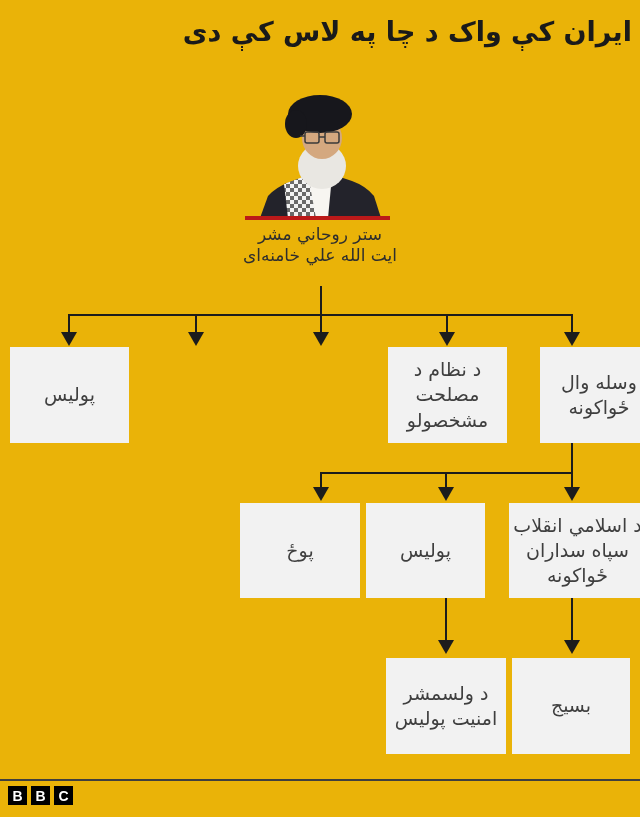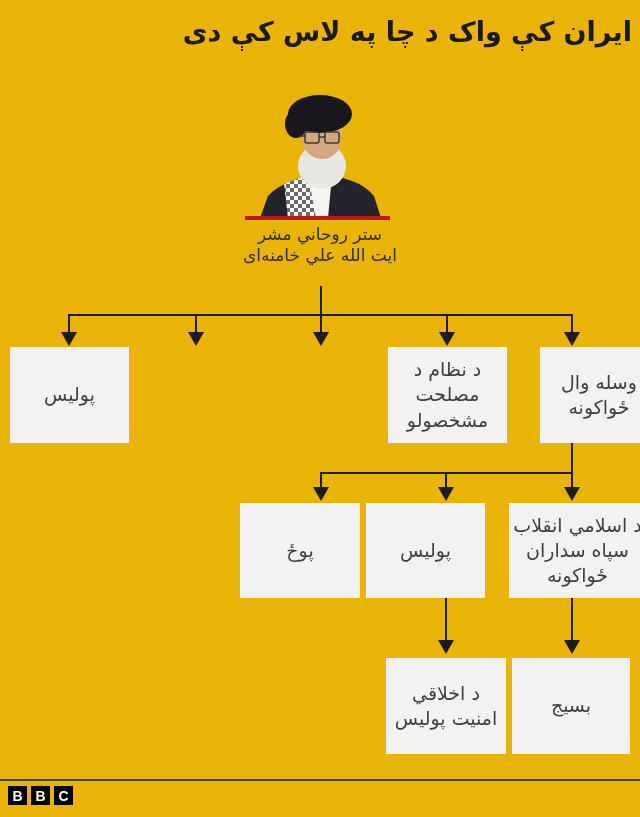--- a/index.html
+++ b/index.html
@@ -111,21 +111,21 @@
 مشخصولو</div>
   <div class="node row1" style="left:540px;width:118px;">وسله وال
 ځواکونه</div>
 
   <div class="node row2" style="left:240px;width:120px;">پوځ</div>
   <div class="node row2" style="left:366px;width:119px;">پولیس</div>
   <div class="node row2" style="left:509px;width:137px;">د اسلامي انقلاب
 سپاه سداران
 ځواکونه</div>
 
-  <div class="node row3" style="left:386px;width:120px;">د اخلاقي
+  <div class="node row3" style="left:386px;width:120px;">د ولسمشر
 امنیت پولیس</div>
   <div class="node row3" style="left:512px;width:118px;text-align:right;">بسیج</div>
 
   <div class="footer-rule"></div>
   <div class="bbc-logo">
     <span class="blk">B</span>
     <span class="blk">B</span>
     <span class="blk">C</span>
   </div>
 

